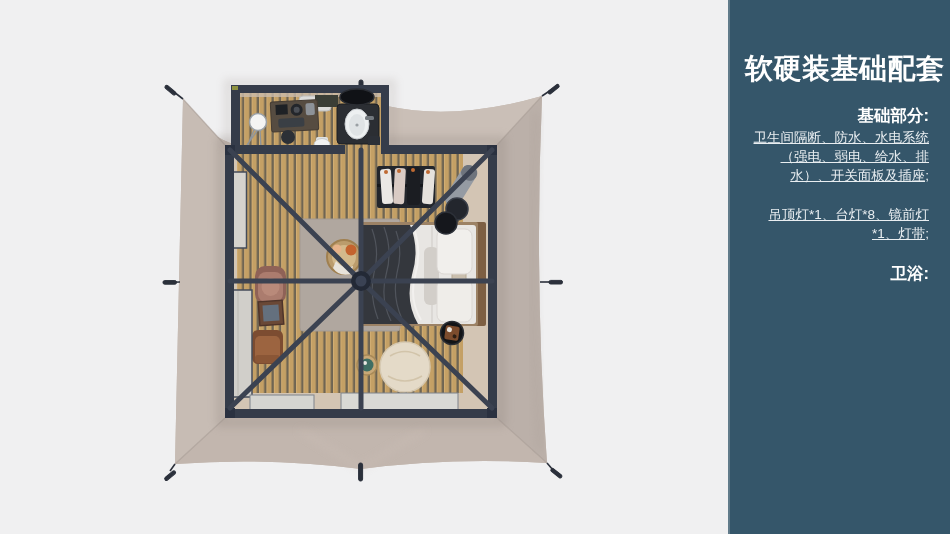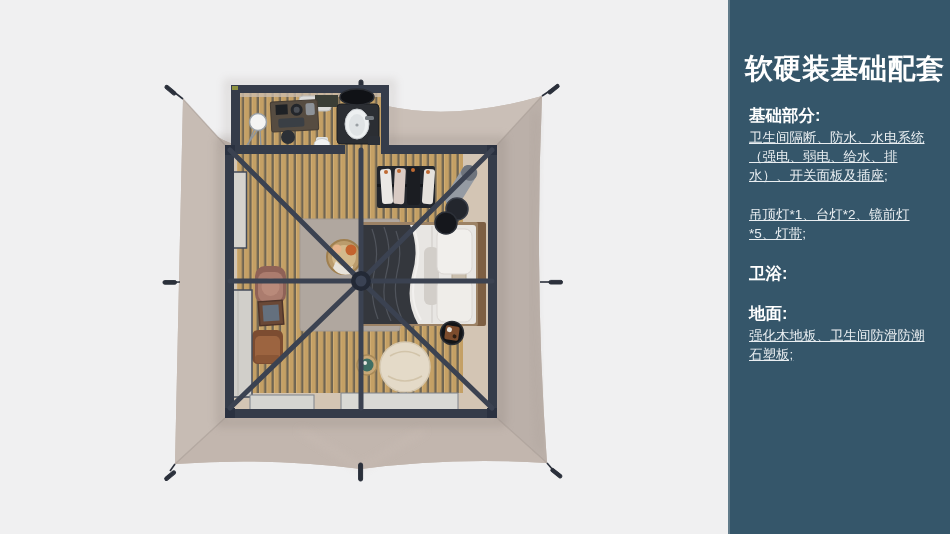--- a/index.html
+++ b/index.html
@@ -22,21 +22,21 @@
     border-left:2px solid rgba(255,255,255,.22);
     color:var(--panel-text);
     padding:50px 13px 0 19px;
   }
   .panel-title{
     color:var(--panel-title);
     font-size:28px;font-weight:700;letter-spacing:.5px;
     text-align:center;white-space:nowrap;
     margin:0 0 17px -4px;
   }
-  .spec-section{margin:0 8px 20px 0;}
+  .spec-section{margin:0 8px 20px 0;text-align:right;}
   .spec-heading{
     color:var(--panel-title);
     font-size:16.5px;font-weight:700;line-height:20px;margin:0 0 3px 0;
   }
   .spec-body{font-size:13.5px;line-height:19px;text-decoration:underline;}
   
   .c-fabric{fill:var(--fabric);}
   .c-frame{fill:var(--frame);}
   .wood-base{fill:#c4a065;}
   .wood-groove{fill:#6f6553;}
@@ -270,25 +270,21 @@
   <aside class="panel">
     <h1 class="panel-title">软硬装基础配套</h1>
 
     <section class="spec-section">
       <h2 class="spec-heading">基础部分:</h2>
       <p class="spec-body">卫生间隔断、防水、水电系统（强电、弱电、给水、排水）、开关面板及插座;</p>
     </section>
 
 
     <section class="spec-section">
-      <p class="spec-body">吊顶灯*1、台灯*2、镜前灯*5、灯带;</p>
+      <p class="spec-body">吊顶灯*1、台灯*8、镜前灯*1、灯带;</p>
     </section>
 
     <section class="spec-section">
       <h2 class="spec-heading">卫浴:</h2>
     </section>
 
-    <section class="spec-section">
-      <h2 class="spec-heading">地面:</h2>
-      <p class="spec-body">强化木地板、卫生间防滑防潮石塑板;</p>
-    </section>
   </aside>
 </div>
 
 </body></html>

